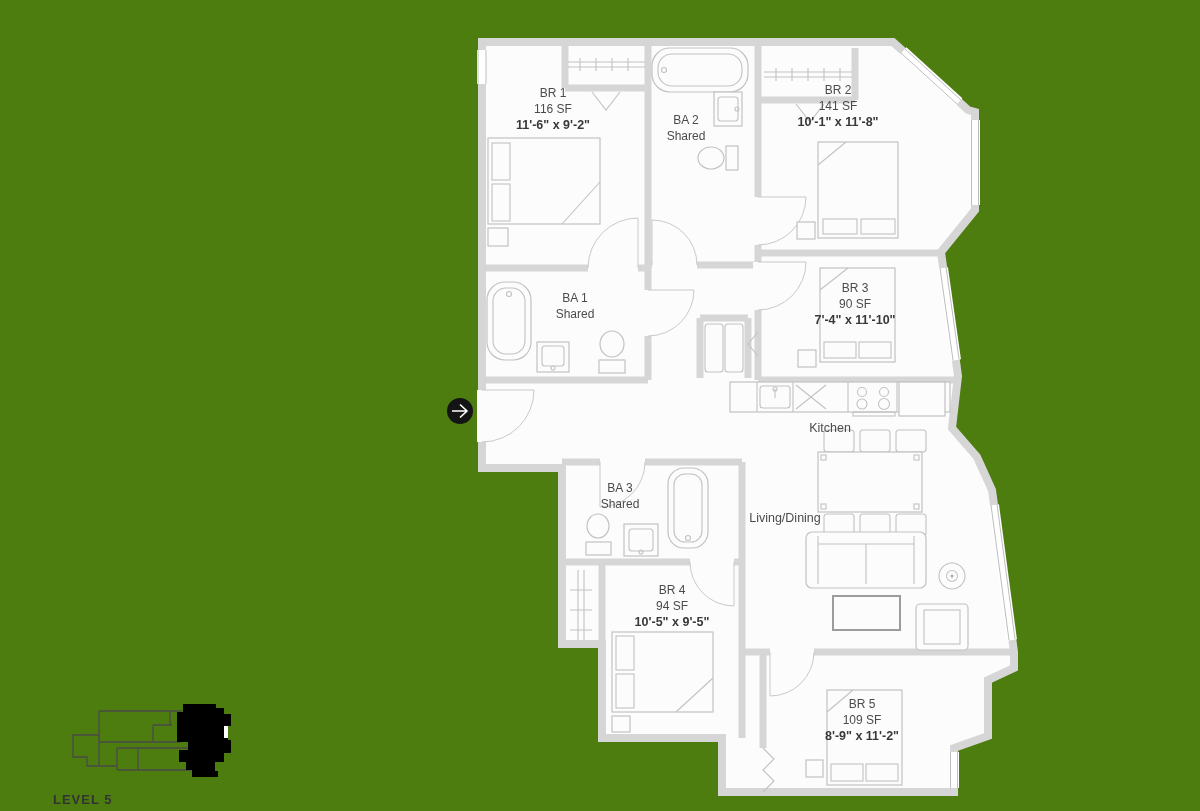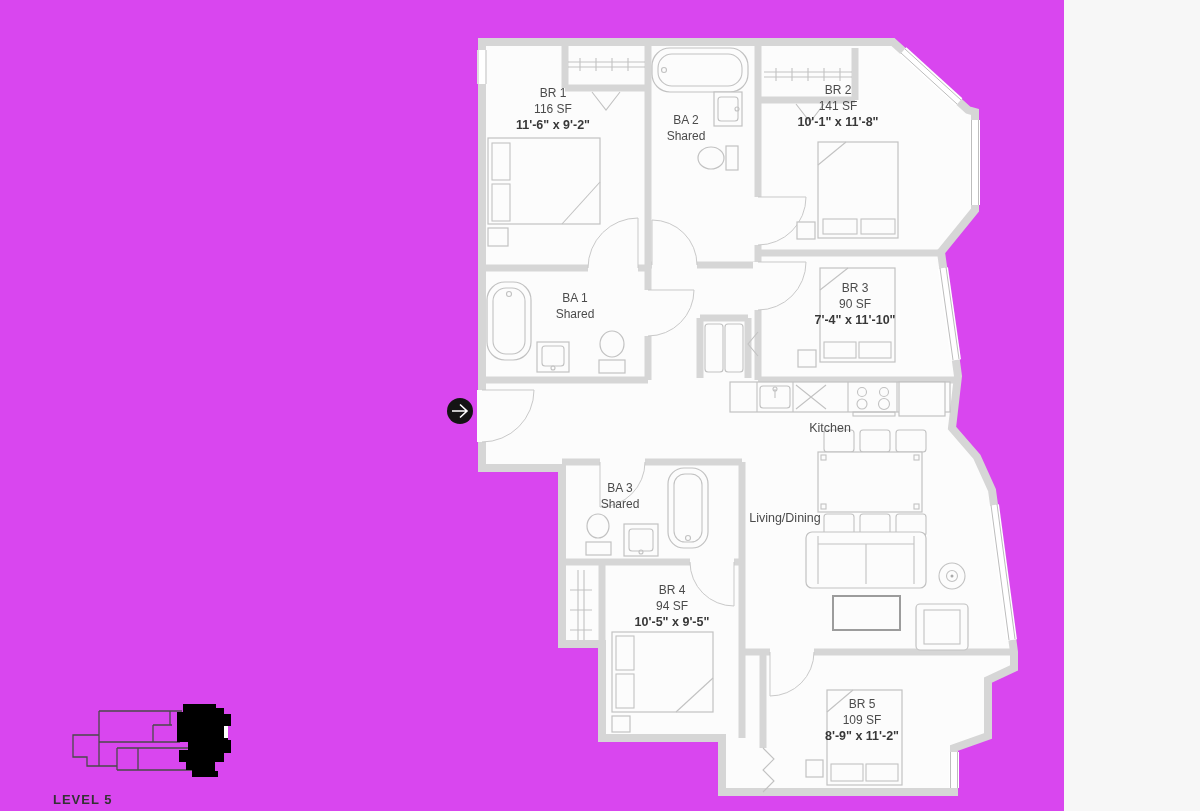--- a/index.html
+++ b/index.html
@@ -1,16 +1,16 @@
 <!DOCTYPE html>
 <html><head>
 <meta charset="utf-8">
 <style>
   html,body{margin:0;padding:0;background:#f7f7f7;}
-  .canvas{position:relative;width:1064px;height:811px;background:#d946ef;overflow:hidden;
+  .canvas{position:relative;width:1200px;height:811px;background:#4d7c0f;overflow:hidden;
           font-family:"Liberation Sans",sans-serif;}
   svg{position:absolute;left:0;top:0;}
   .wall{stroke:#d6d6d6;stroke-width:7;fill:none;}
   .outline{fill:#fcfcfc;stroke:#d6d6d6;stroke-width:8;stroke-linejoin:miter;}
   .gap{stroke:#fcfcfc;stroke-width:10;fill:none;}
   .win{stroke:#ffffff;stroke-width:10;fill:none;}
   .winline{stroke:#bdbdbd;stroke-width:1;fill:none;}
   .arc{stroke:#c9c9c9;stroke-width:1;fill:none;}
   .furn{stroke:#c2c2c2;stroke-width:1.2;fill:#fcfcfc;}
   .furnl{stroke:#c2c2c2;stroke-width:1.1;fill:none;}

